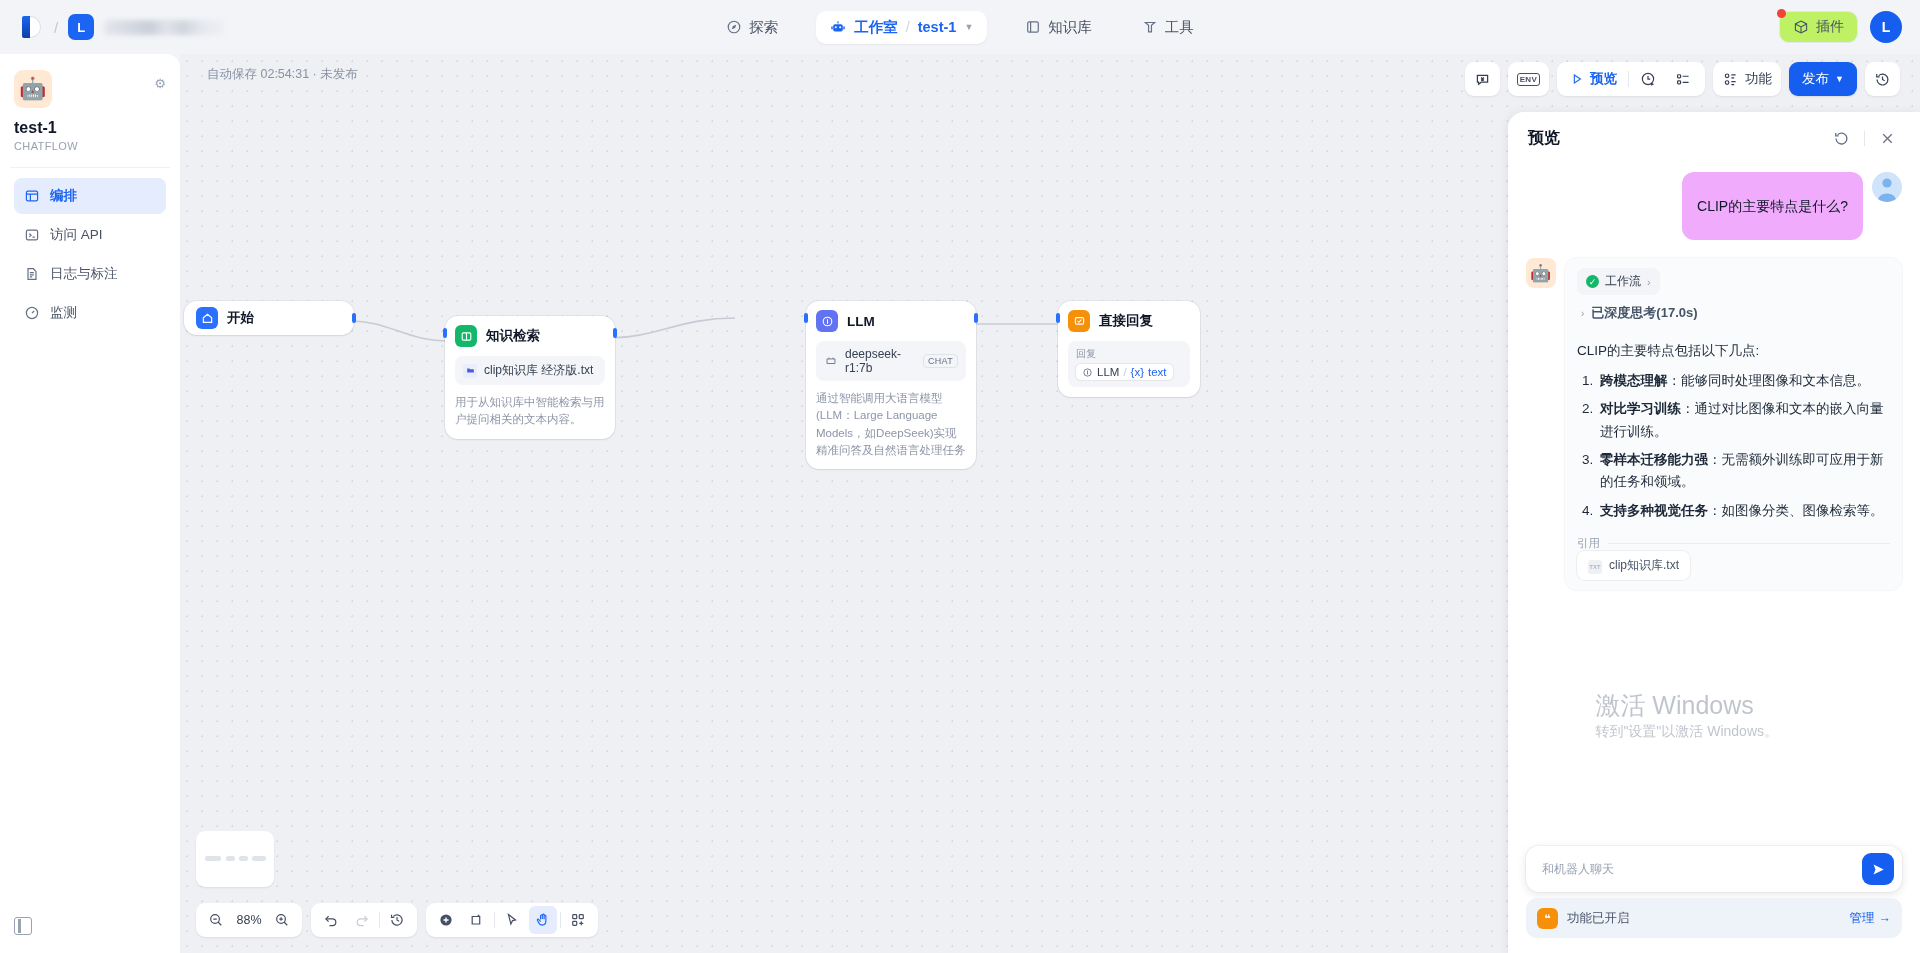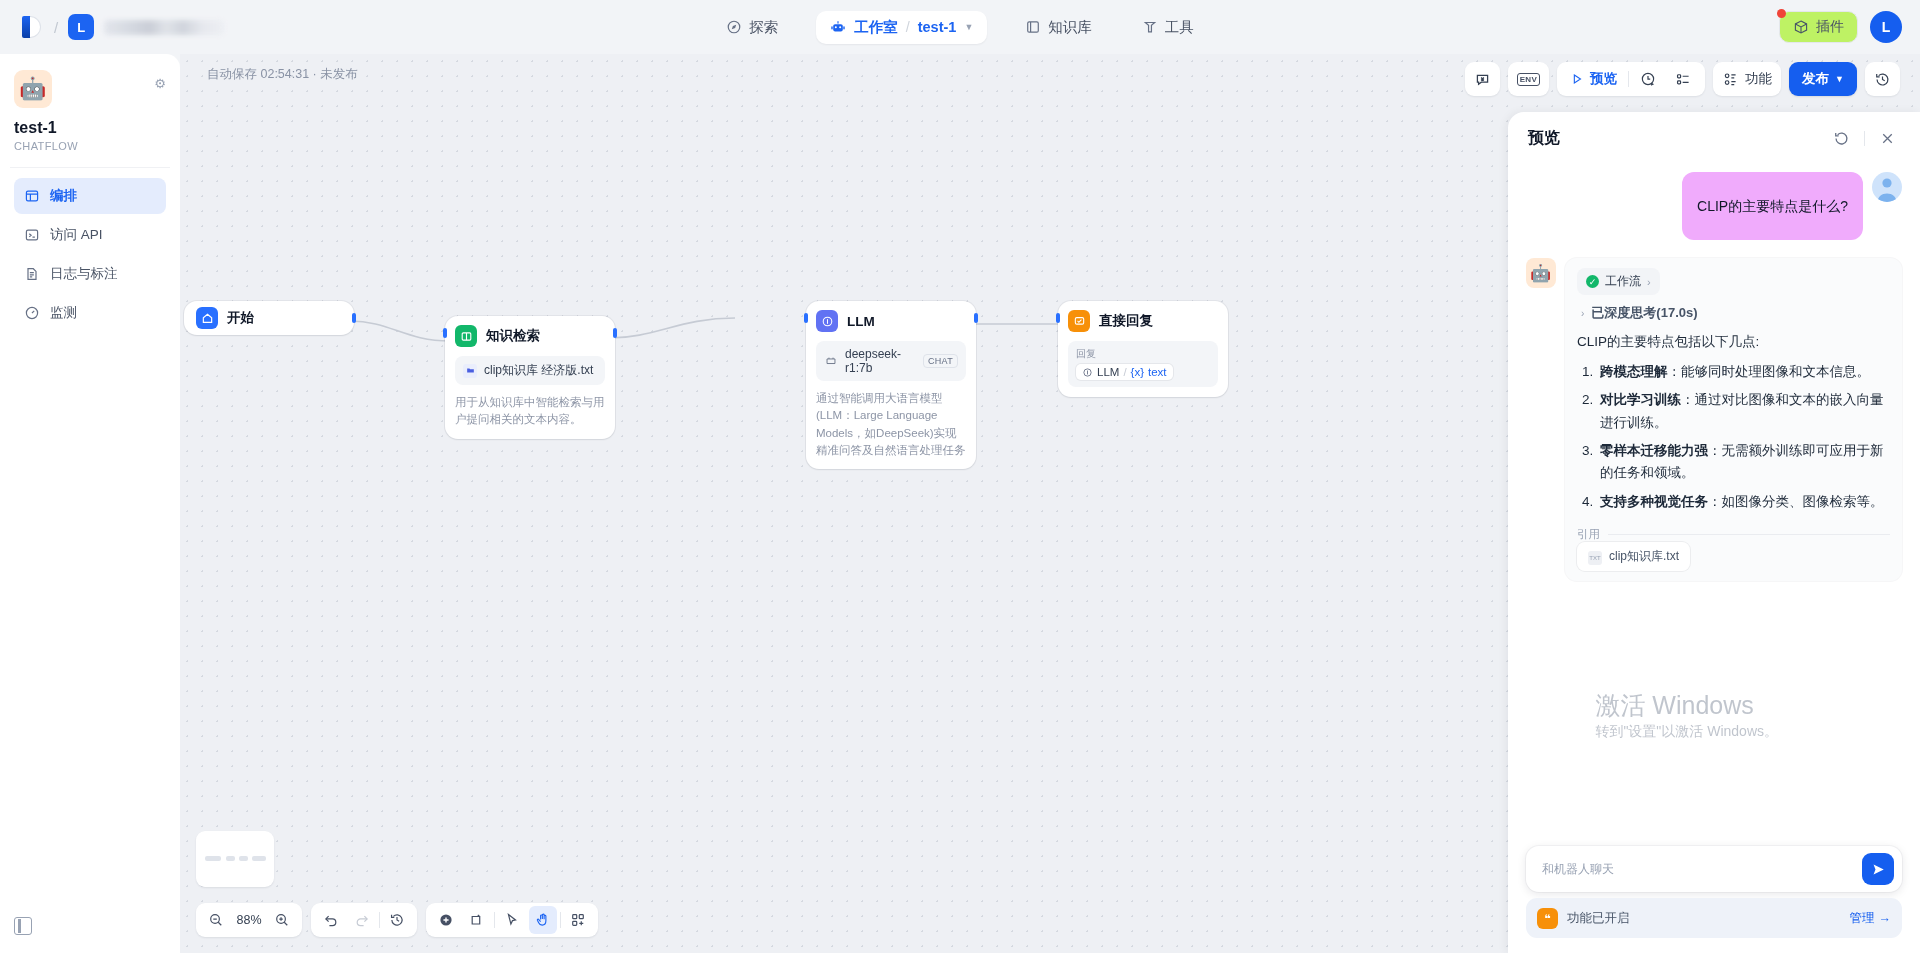--- a/index.html
+++ b/index.html
@@ -129,21 +129,21 @@
   }
   .tgroup .seg {
     display: flex; align-items: center; gap: 6px; padding: 0 7px; height: 26px;
     border-radius: 6px; cursor: pointer; font-size: 13.5px; color: #354052;
   }
   .tgroup .seg.primary { color: #1c64f2; font-weight: 600; }
   .vsep { width: 1px; height: 16px; background: #e4e7ec; }
   .publish-btn {
     height: 34px; border-radius: 9px; background: #155eef; color: #fff;
     display: flex; align-items: center; gap: 6px; padding: 0 13px;
-    font-size: 13.5px; font-weight: 700; cursor: pointer;
+    font-size: 13.5px; font-weight: 400; cursor: pointer;
     box-shadow: 0 1px 2px rgba(16,24,40,.1);
   }
   .env-badge {
     border: 1.4px solid #465064; border-radius: 3px; font-size: 8px; font-weight: 700;
     padding: 1px 2px; color: #465064; letter-spacing: .3px;
   }
 
   
   .node {
     position: absolute; background: #fff; border-radius: 13px;
@@ -242,21 +242,21 @@
   }
   .wf-ok {
     width: 13px; height: 13px; border-radius: 50%; background: #12b76a; color: #fff;
     font-size: 9px; display: flex; align-items: center; justify-content: center;
   }
   .think-row {
     display: flex; align-items: center; gap: 7px; margin: 9px 0 0 4px;
     font-size: 13px; font-weight: 700; color: #475467; cursor: pointer;
   }
   .think-chev { color: #98a2b3; font-size: 10px; font-weight: 400; }
-  .ans-p { margin-top: 10px; font-size: 13.5px; line-height: 1.55; color: #1d2939; }
+  .ans-p { margin-top: 19px; font-size: 13.5px; line-height: 1.55; color: #1d2939; }
   .ans-list { margin: 8px 0 0 20px; font-size: 13.5px; line-height: 1.65; color: #1d2939; }
   .ans-list li { margin-bottom: 6px; padding-left: 3px; }
   .ans-list li b { font-weight: 700; }
   .cite-head {
     display: flex; align-items: center; gap: 8px; margin-top: 14px;
     font-size: 11.5px; color: #98a2b3;
   }
   .cite-line { flex: 1; height: 1px; background: #eaecf0; }
   .cite-chip {
     margin-top: 0; display: inline-flex; align-items: flex-end; gap: 7px;
@@ -534,21 +534,21 @@
             </svg>
         </span>
         <span>deepseek-r1:7b</span>
         <span class="chat-tag">CHAT</span>
       </div>
       <div class="node-desc">通过智能调用大语言模型(LLM：Large Language Models，如DeepSeek)实现精准问答及自然语言处理任务</div>
       <div class="port" style="left:-2px;top:12px;"></div>
       <div class="port" style="right:-2px;top:12px;"></div>
     </div>
 
-    <div class="node" style="left:878px;top:247px;width:170px;">
+    <div class="node" style="left:878px;top:247px;width:142px;">
       <div class="node-head">
         <div class="node-ic" style="background:#f79009;">
           <svg width="13" height="13" viewBox="0 0 20 20" fill="none" stroke="#fff" stroke-width="1.7">
             <rect x="3.6" y="4" width="12.8" height="10" rx="2.2"></rect>
               <path d="M7 9.2l2 2 4-4.2"></path>
           </svg>
         </div>
         <span class="node-title">直接回复</span>
       </div>
       <div class="node-sub" style="display:block;">

